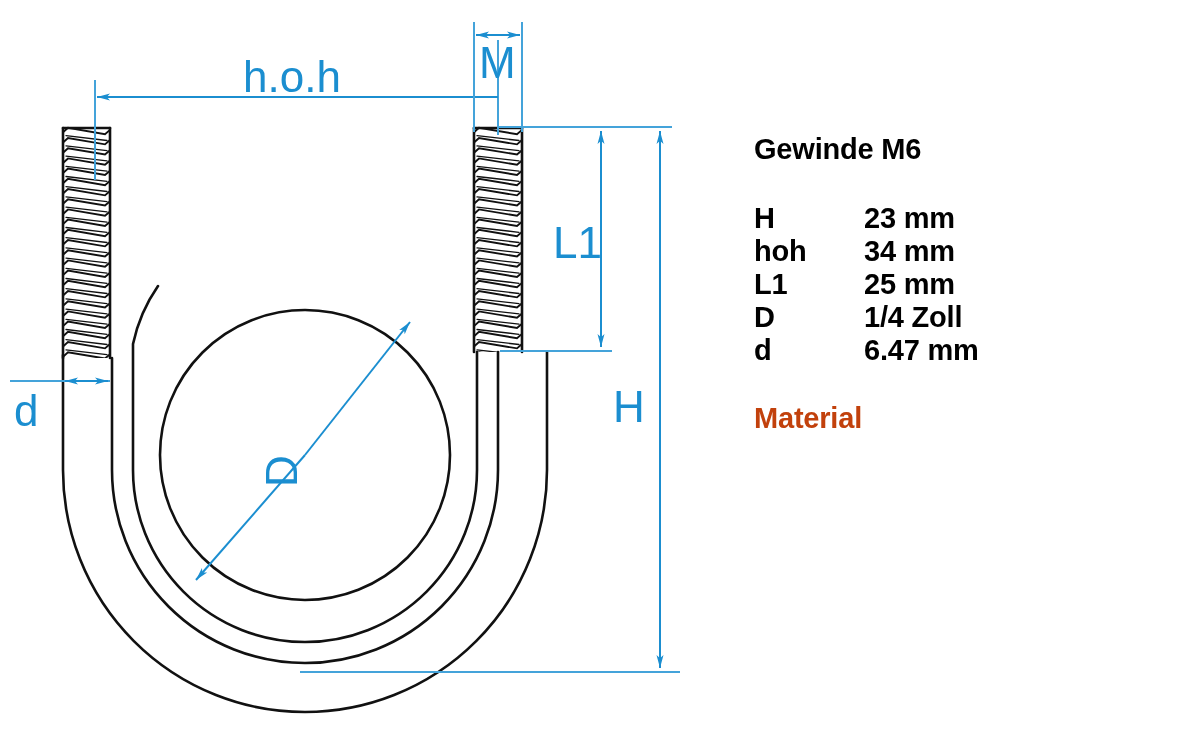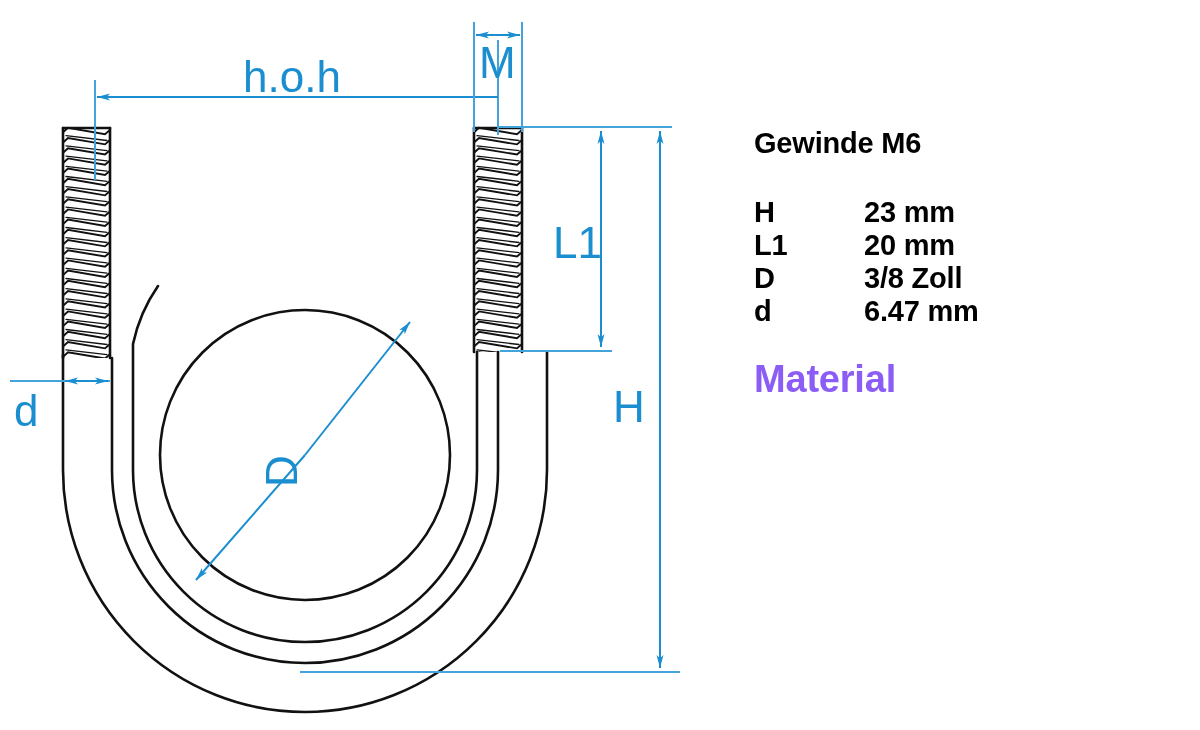--- a/index.html
+++ b/index.html
@@ -24,21 +24,21 @@
   #drawing {
     position: absolute;
     left: 0;
     top: 0;
     width: 1200px;
     height: 730px;
   }
   .spec-panel {
     position: absolute;
     left: 754px;
-    top: 126px;
+    top: 132px;
     width: 430px;
   }
   .spec-title {
     font-size: 29px;
     font-weight: bold;
     color: #000000;
     letter-spacing: -0.2px;
     line-height: 34px;
     white-space: nowrap;
   }
@@ -54,23 +54,23 @@
     padding: 0;
     letter-spacing: -0.2px;
     white-space: nowrap;
     vertical-align: top;
   }
   .spec-table td.k { width: 110px; }
   .material-block {
     margin-top: 34px;
   }
   .material-line {
-    font-size: 38px;
+    font-size: 29px;
     font-weight: bold;
-    color: #8b5cf6;
+    color: #c2410c;
     line-height: 34px;
     letter-spacing: -0.2px;
     white-space: nowrap;
   }
   .dim-label {
     fill: #1b8ed0;
     font-family: "Liberation Sans", sans-serif;
     font-size: 44px;
     font-weight: normal;
   }
@@ -304,26 +304,30 @@
 
     <div class="spec-title">Gewinde M6</div>
 
     <table class="spec-table">
       <tbody id="spec-rows">
           <tr>
             <td class="k">H</td>
             <td>23 mm</td>
           </tr>
           <tr>
+            <td class="k">hoh</td>
+            <td>34 mm</td>
+          </tr>
+          <tr>
             <td class="k">L1</td>
-            <td>20 mm</td>
+            <td>25 mm</td>
           </tr>
           <tr>
             <td class="k">D</td>
-            <td>3/8 Zoll</td>
+            <td>1/4 Zoll</td>
           </tr>
           <tr>
             <td class="k">d</td>
             <td>6.47 mm</td>
           </tr>
         </tbody>
     </table>
 
     <div class="material-block">
       <div class="material-line">Material</div>

